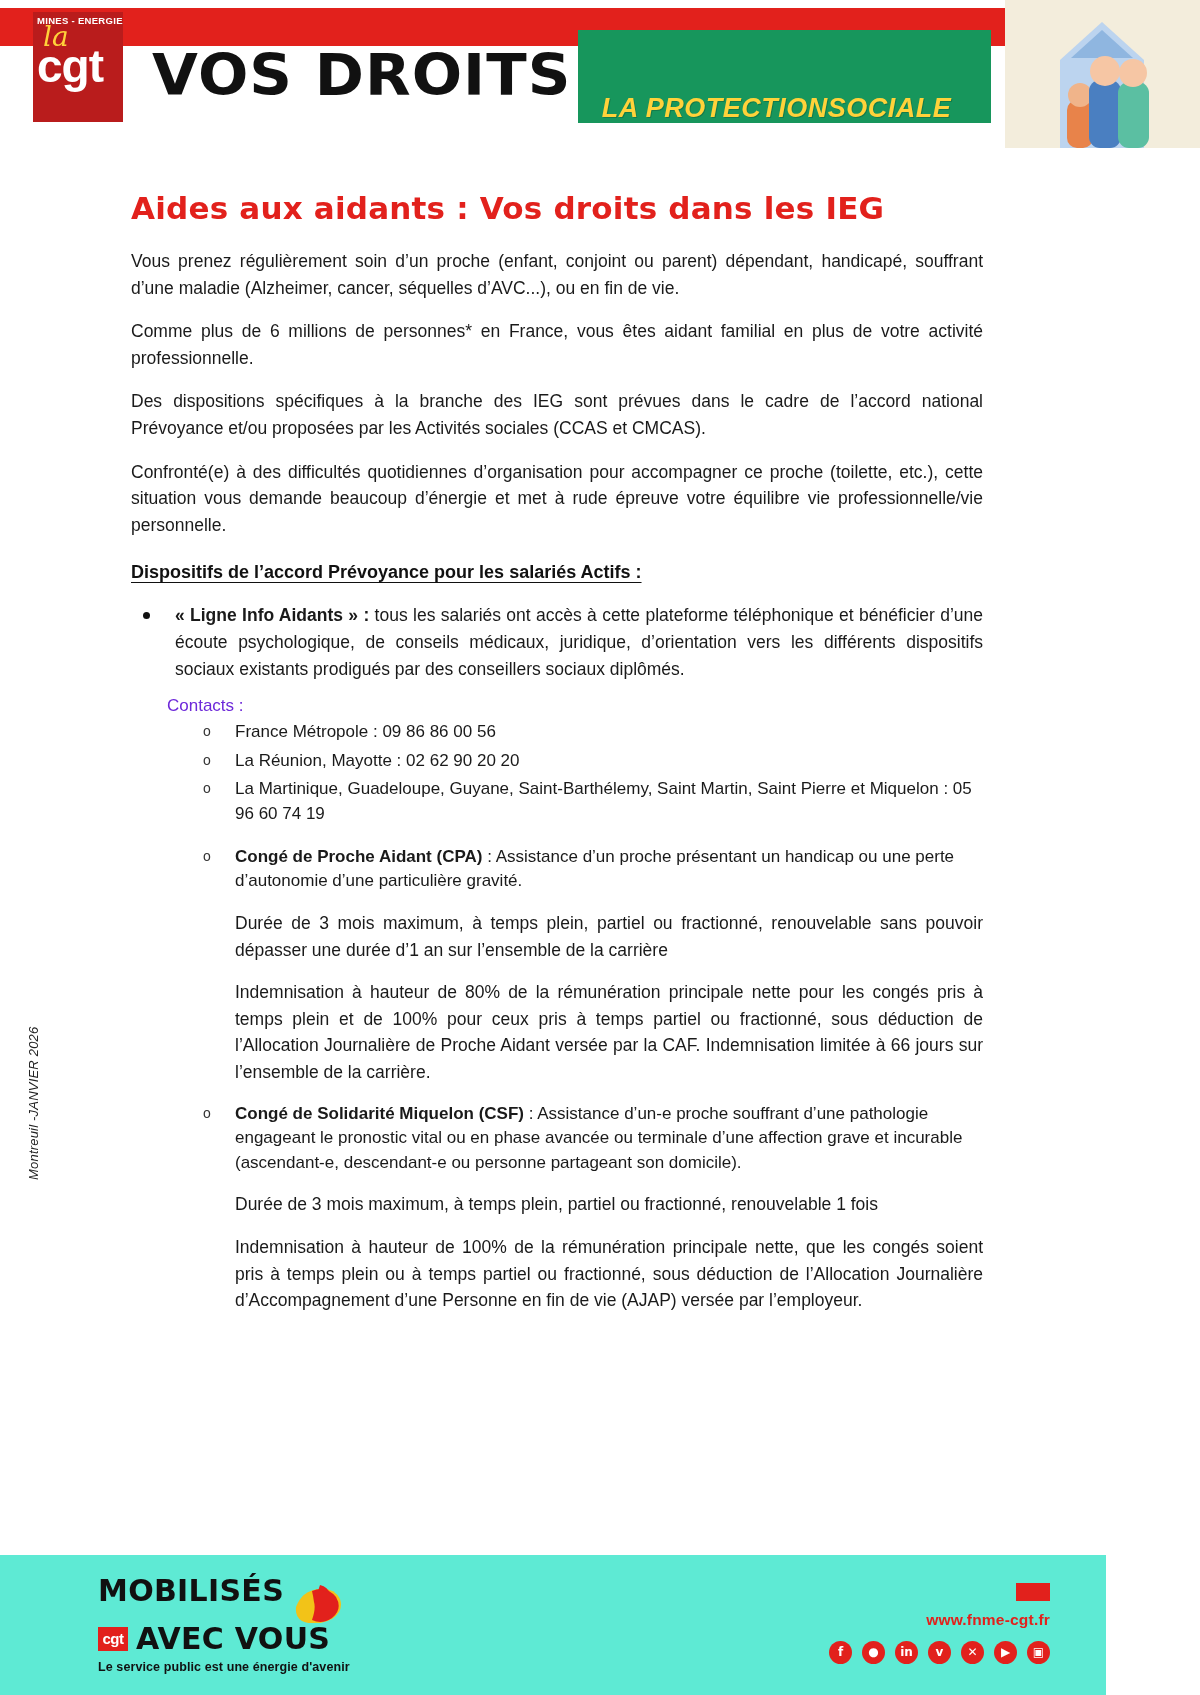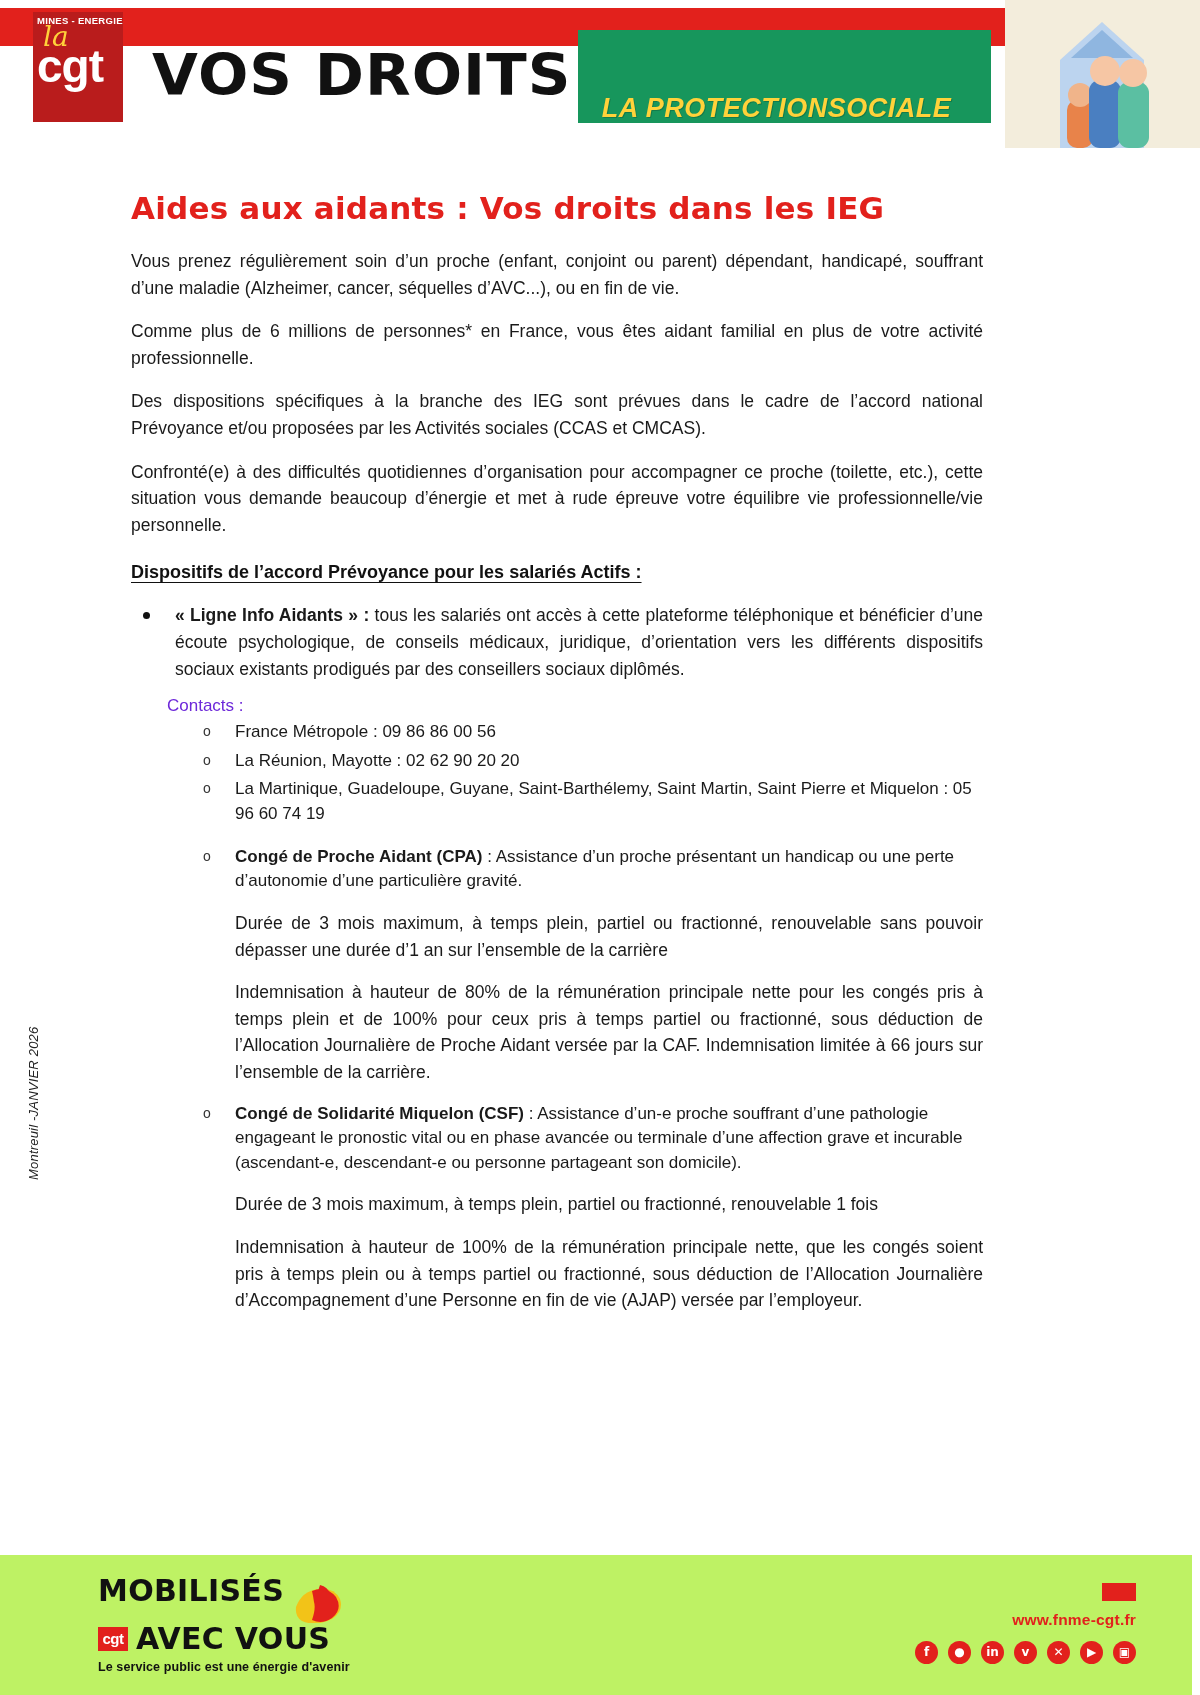--- a/index.html
+++ b/index.html
@@ -191,23 +191,23 @@
     text-align: justify;
     margin-top: 16px;
     color: #1a1a1a;
   }
   .bold { font-weight: bold; }
 
   
   .footer {
     position: absolute;
     left: 0; bottom: 0;
-    width: 1192px;
+    width: 1106px;
     height: 140px;
-    background: #bef264;
+    background: #5eead4;
     overflow: hidden;
   }
   .footer-left {
     position: absolute;
     left: 98px; top: 20px;
     width: 330px;
   }
   .mob-line {
     font-size: 30px;
     font-weight: bold;

